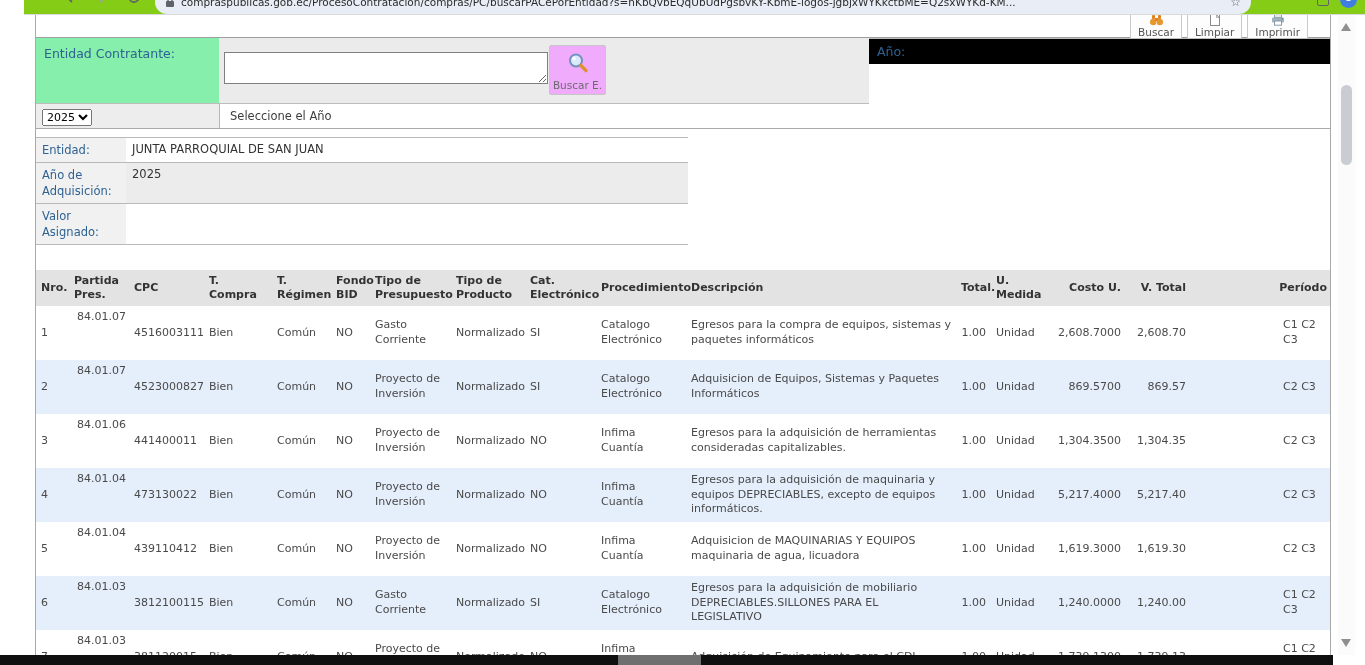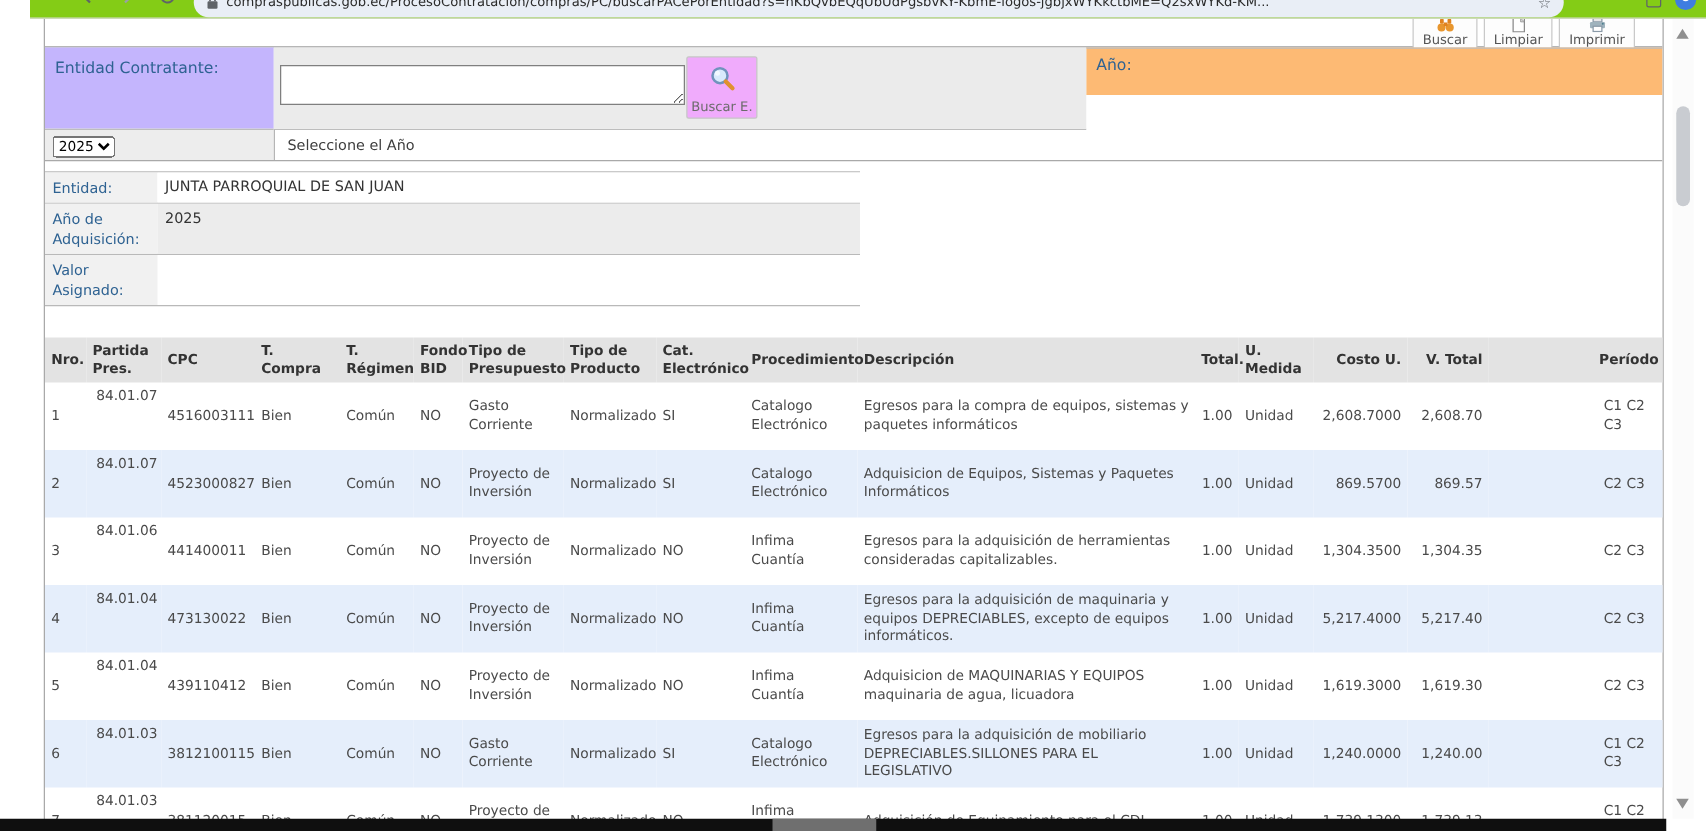--- a/index.html
+++ b/index.html
@@ -32,31 +32,31 @@
   .toolbar{height:23px;border-bottom:1px solid #9e9e9e;display:flex;justify-content:flex-end;
     align-items:center;gap:5px;padding-right:22px;box-sizing:border-box;}
   .tool-btn{min-width:50px;height:29px;border:1px solid #c9c9c9;border-radius:2px;background:#fdfdfd;
     display:flex;flex-direction:column;align-items:center;justify-content:center;
     font-size:10.5px;color:#555;padding:1px 7px;cursor:pointer;box-sizing:border-box;}
   .tool-btn svg{height:12px;display:block;}
 
   
   .form-grid{display:grid;grid-template-columns:183px 650px 1fr;border-bottom:1px solid #a9a9a9;}
   .lbl{color:#2e6292;font-size:12.5px;}
-  .cellA1{padding:8px 8px;background:#c4b5fd;height:65px;box-sizing:border-box;}
+  .cellA1{padding:8px 8px;background:#86efac;height:65px;box-sizing:border-box;}
   .cellA2{background:#ebebeb;position:relative;height:65px;}
   .cellA2 textarea{position:absolute;left:5px;top:14px;width:318px;height:26px;
     border:1px solid #7f7f7f;font-size:11px;font-family:inherit;background:#fff;}
   .buscar-e{position:absolute;left:330px;top:7px;width:57px;height:50px;border:1px solid #c6c6c6;
     border-radius:2px;background:#f0abfc;display:flex;flex-direction:column;align-items:center;
     justify-content:center;cursor:pointer;box-sizing:border-box;}
   .buscar-e span{font-size:10.5px;color:#6b6b6b;margin-top:2px;}
   .cellA3{border-left:1px solid #b5b5b5;padding:7px 10px;font-size:11.5px;color:#3d3d3d;
     line-height:1.55;background:#fff;}
-  .cellB1{background:#fdba74;border-top:1px solid #bdbdbd;padding:5px 8px;height:38px;box-sizing:border-box;}
+  .cellB1{background:#000000;border-top:1px solid #bdbdbd;padding:5px 8px;height:26px;box-sizing:border-box;}
   .cellB2{background:#ededed;border-top:1px solid #bdbdbd;padding:2px 4px;box-sizing:border-box;}
   .cellB2 select{font-size:11px;font-family:inherit;margin-left:2px;margin-top:1px;}
   .cellB3{border-left:1px solid #b5b5b5;border-top:1px solid #bdbdbd;padding:5px 10px;
     font-size:11.5px;color:#3d3d3d;background:#fff;}
 
   
   .info{width:652px;margin-top:8px;border-top:1px solid #b9b9b9;font-size:11.5px;}
   .info-row{display:grid;grid-template-columns:90px 1fr;border-bottom:1px solid #b9b9b9;}
   .info-row:nth-child(1){min-height:24px;}
   .info-row:nth-child(2){min-height:36px;}

